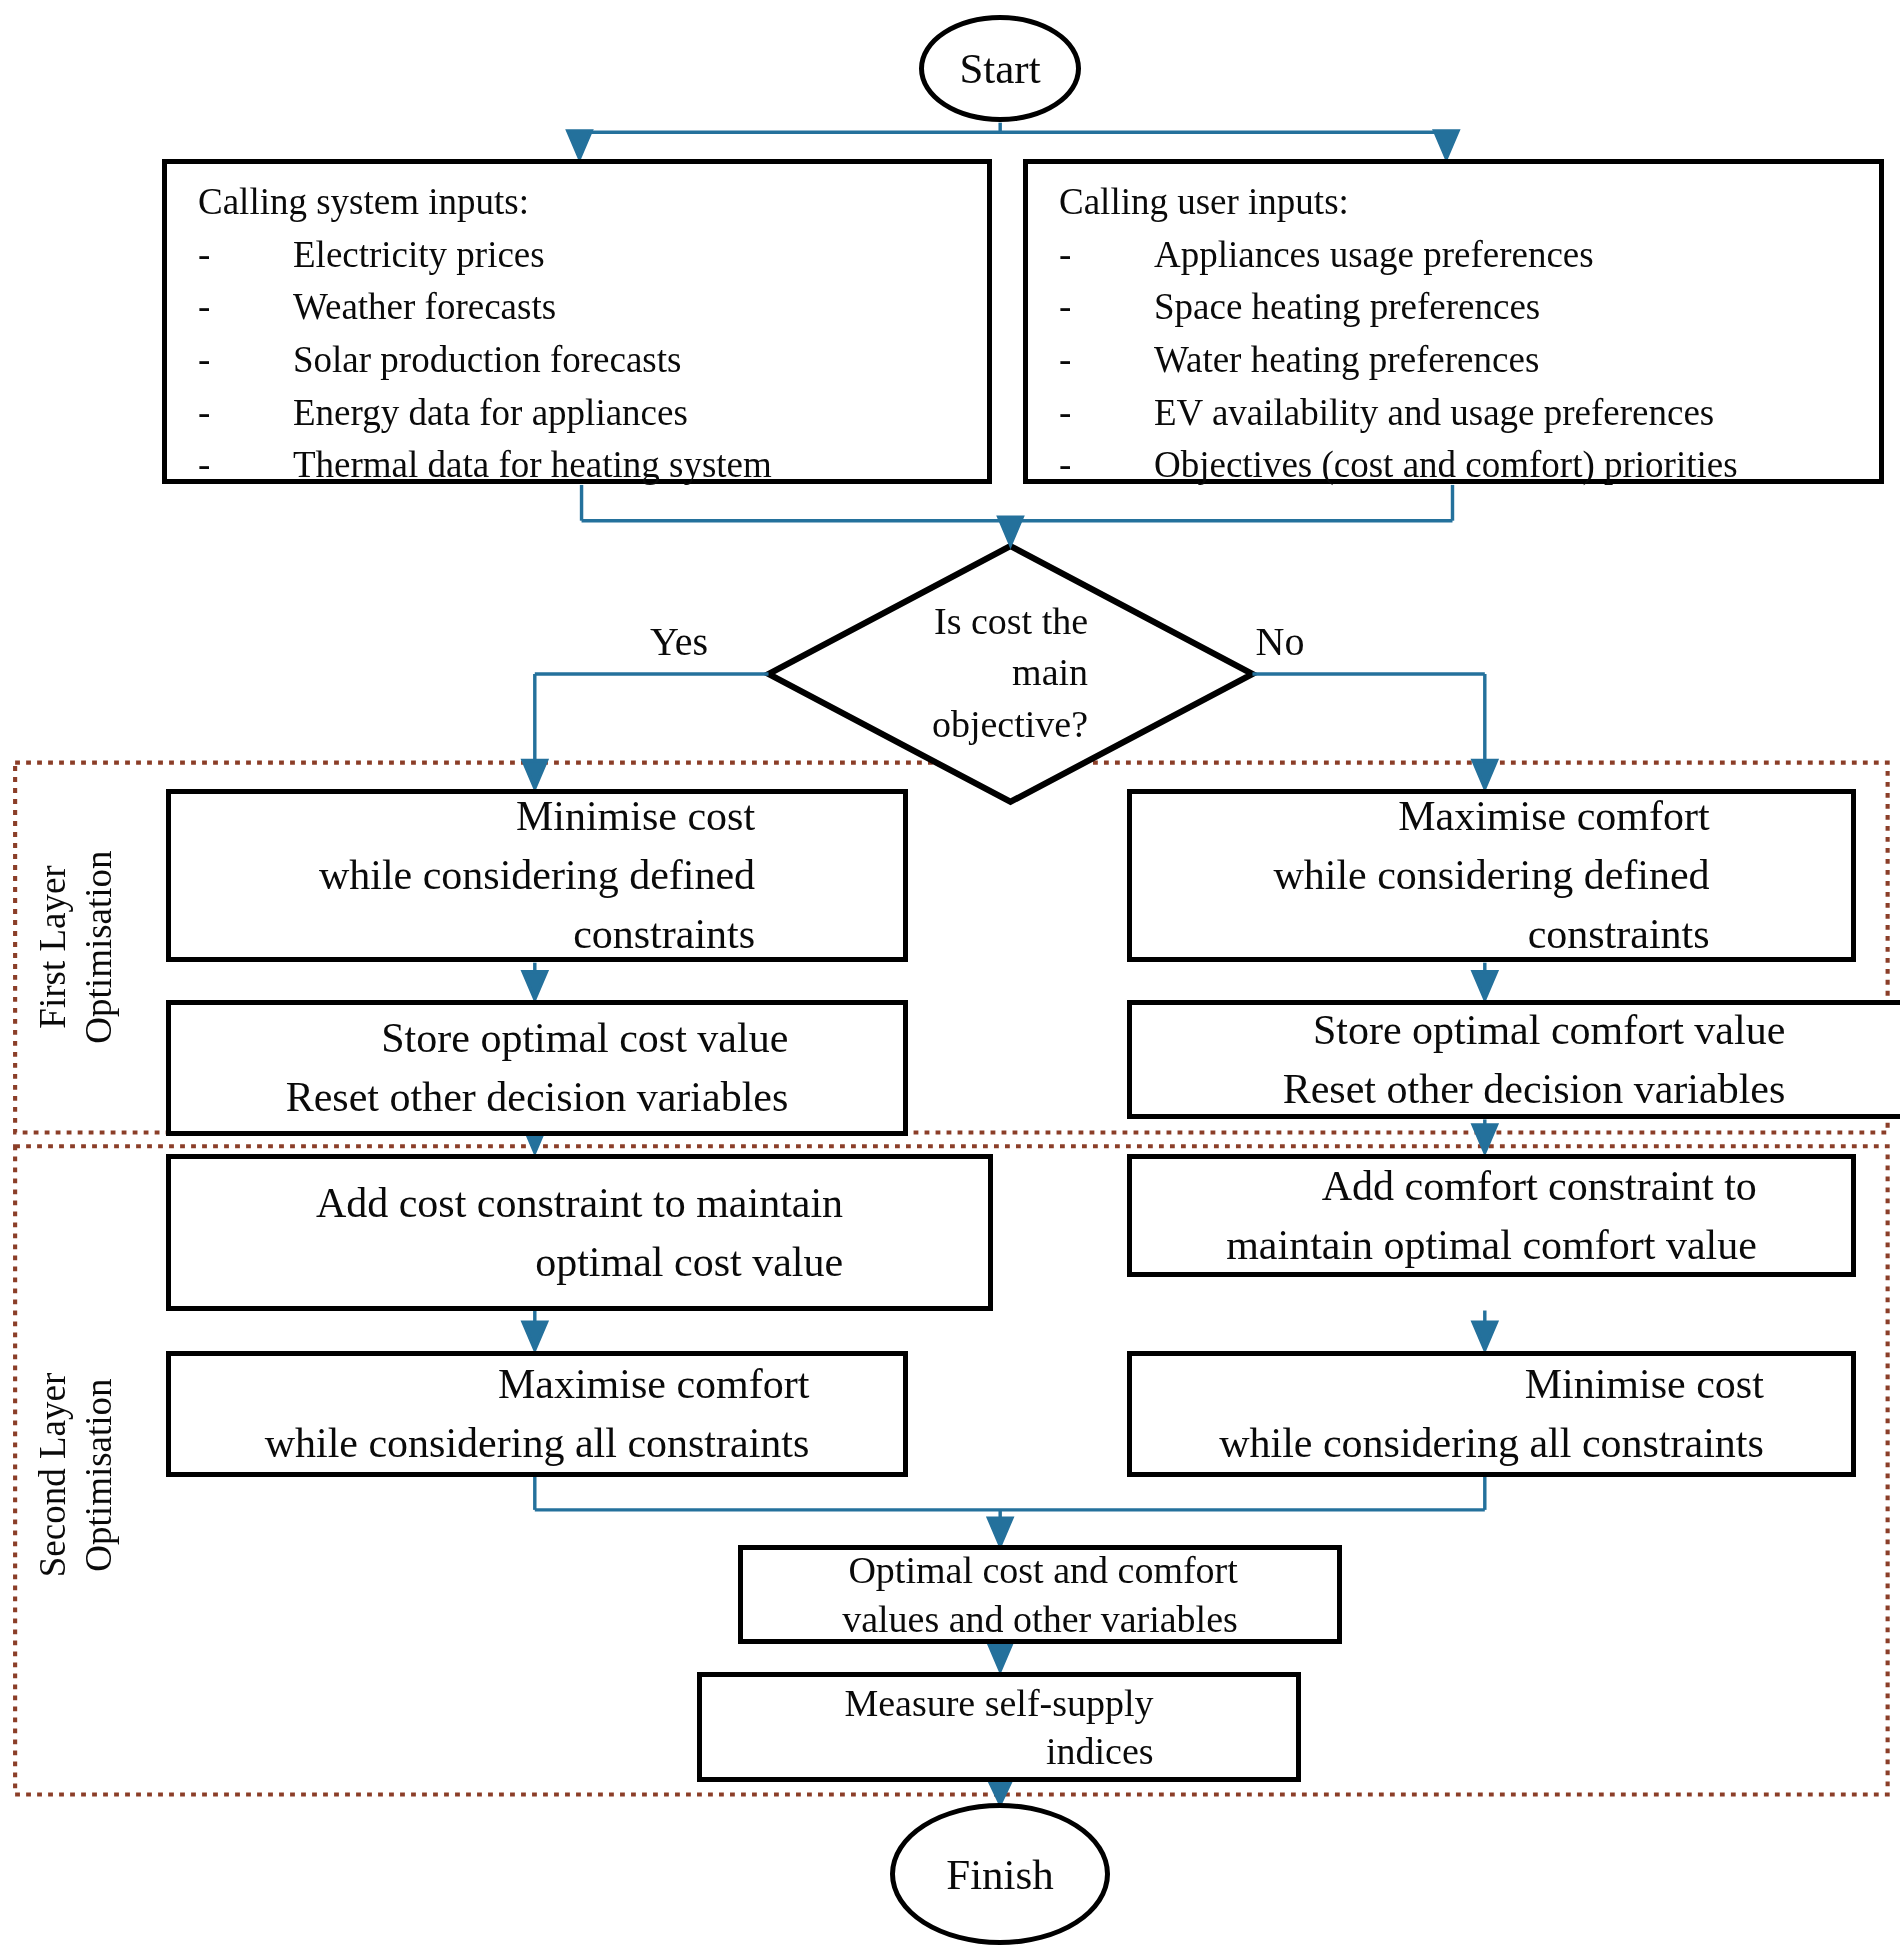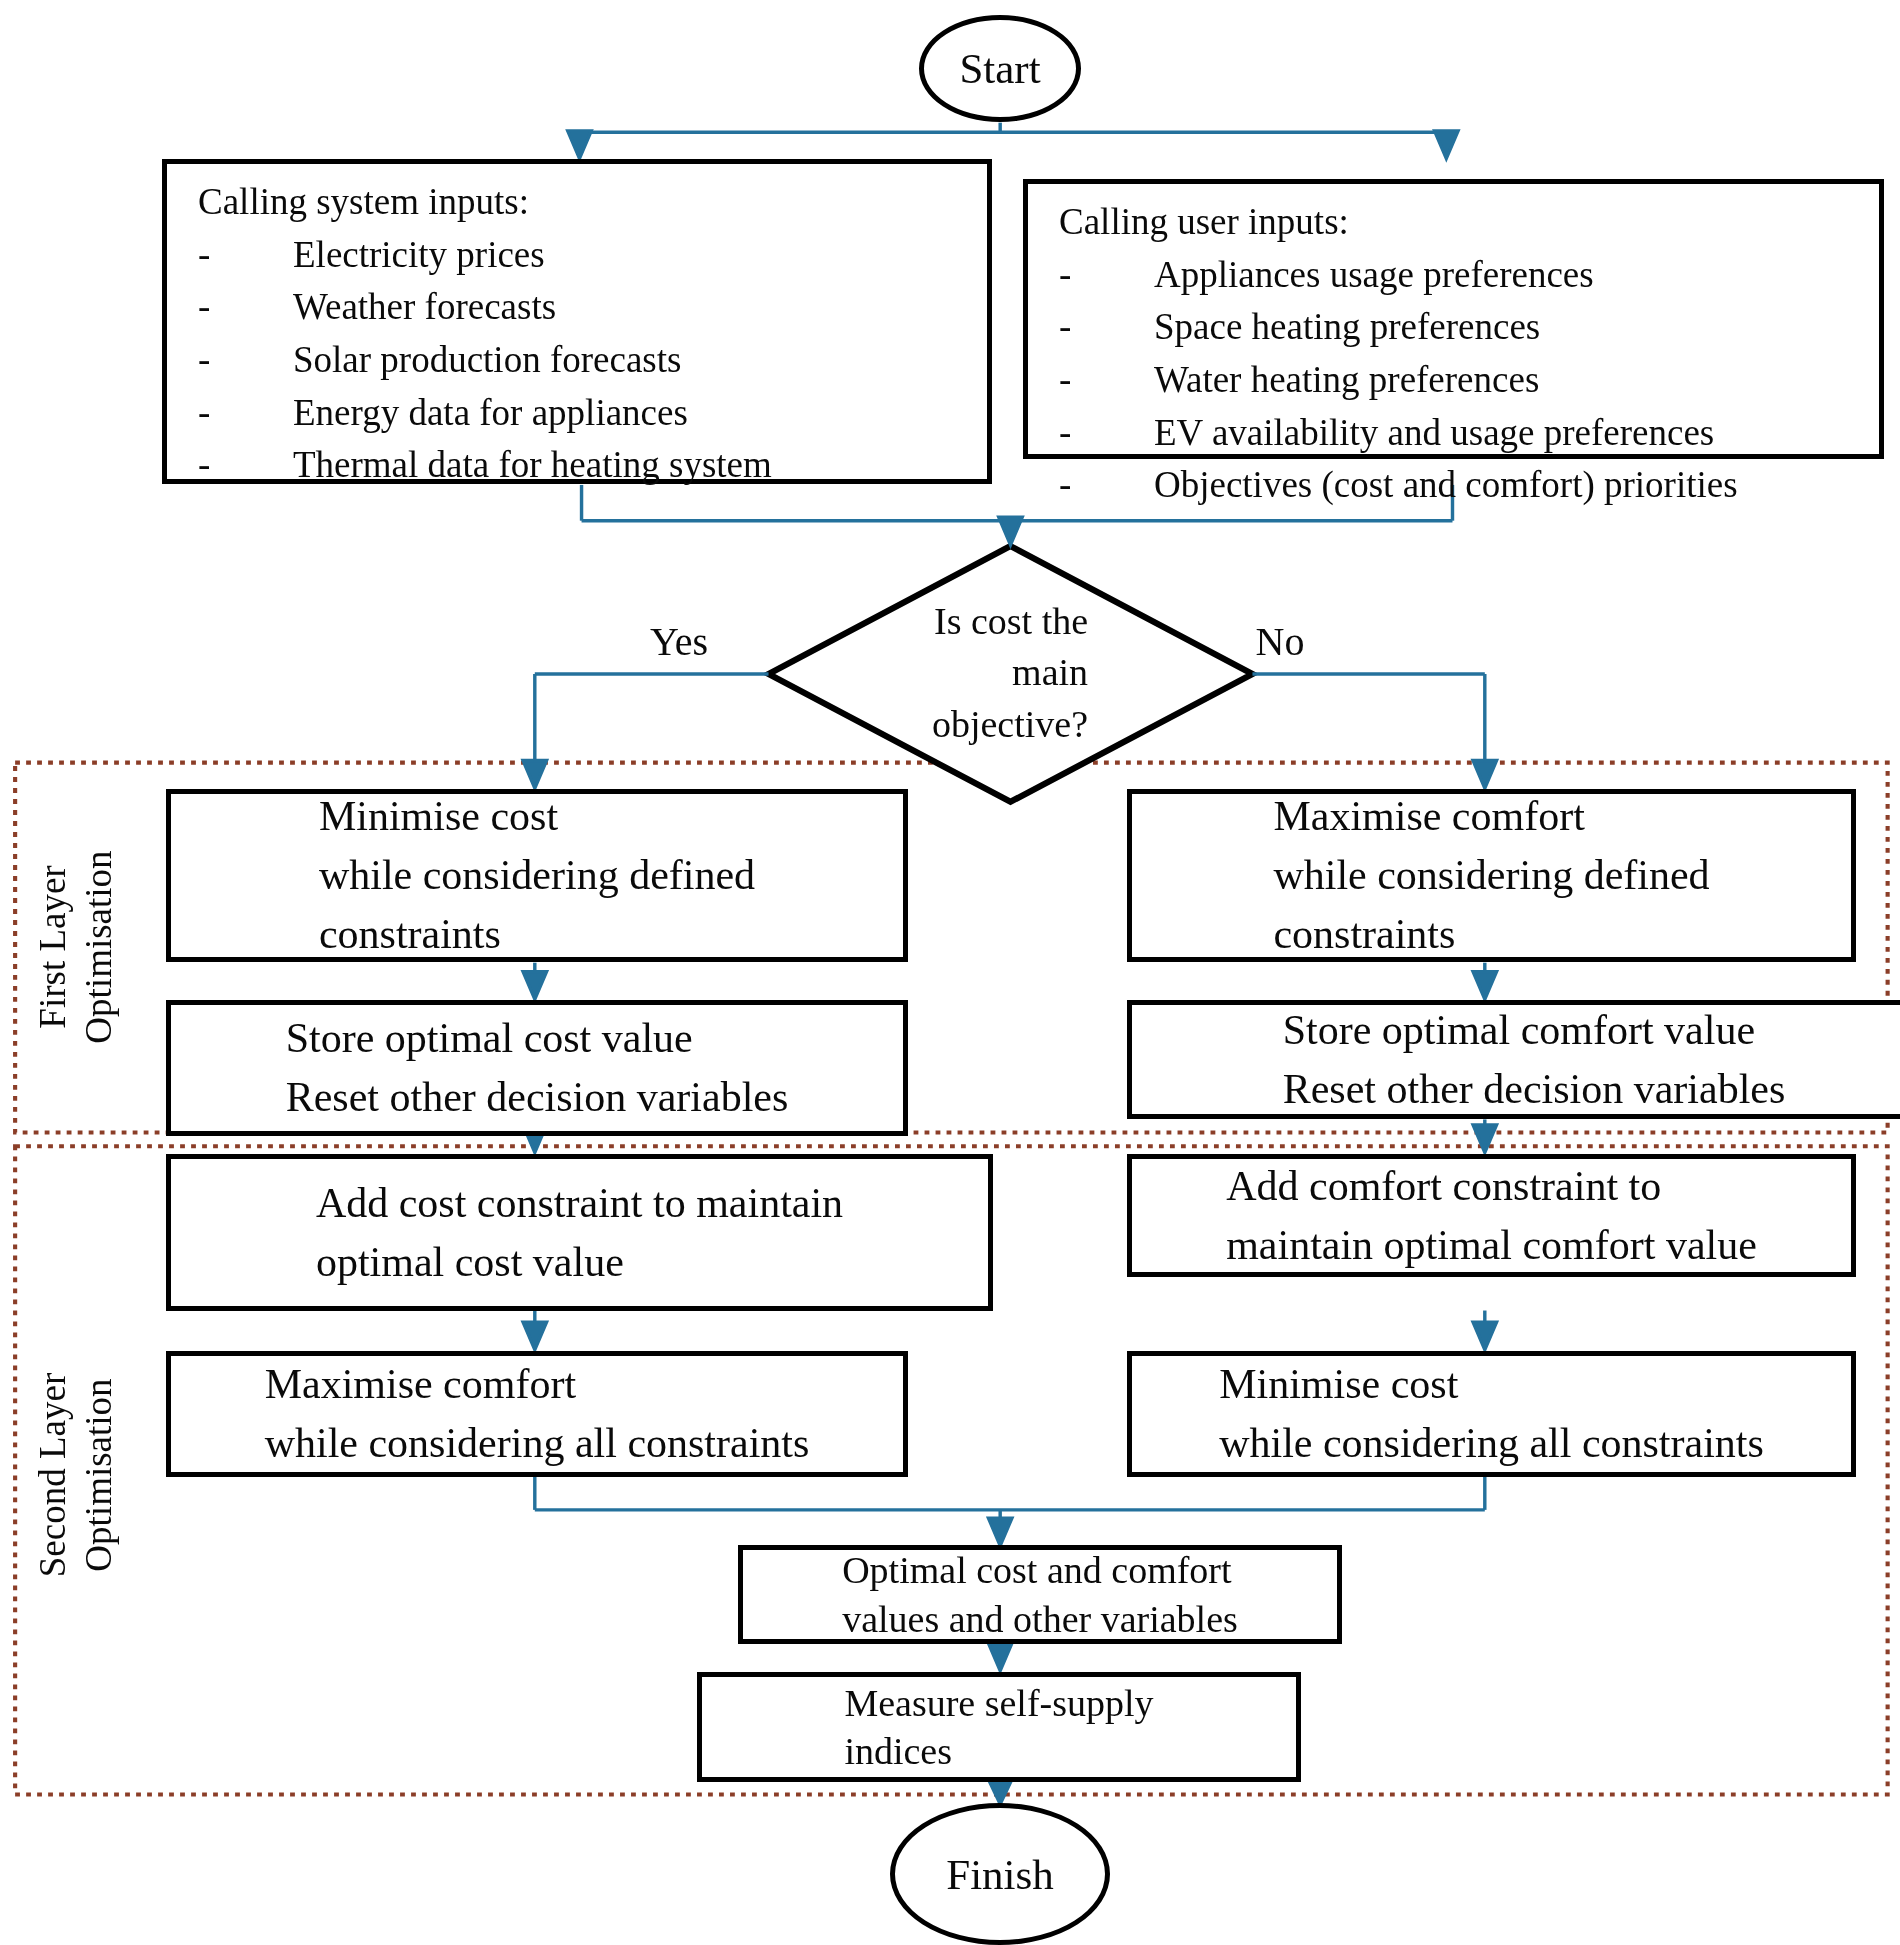--- a/index.html
+++ b/index.html
@@ -9,21 +9,21 @@
     background:#ffffff;
     font-family:"Liberation Serif","DejaVu Serif",serif;
     color:#0a0a0a;
     overflow:hidden;
   }
   #wires{position:absolute;left:0;top:0;z-index:1;}
   .node{
     position:absolute;box-sizing:border-box;background:#ffffff;
     border:5.5px solid #000;z-index:2;
     display:flex;flex-direction:column;justify-content:center;align-items:center;
-    text-align:left;white-space:pre-line;
+    text-align:right;white-space:pre-line;
   }
   .ellipse{border-radius:50%;font-size:43px;}
   .stepbox{font-size:42px;line-height:1.4;font-family:Liberation Serif, serif;}
   .tightbox{font-size:38px;line-height:1.27;}
   .inputbox{
     justify-content:flex-start;align-items:stretch;text-align:left;
     white-space:normal;font-size:37px;line-height:1.42;
     padding:12.4px 6.9px 6.9px 31px;
   }
   .inputbox .title{white-space:pre-line;}
@@ -138,21 +138,21 @@
         <div class="bullet-row">
           <span class="dash">-</span>
           <span class="itxt">Energy data for appliances</span>
         </div>
         <div class="bullet-row">
           <span class="dash">-</span>
           <span class="itxt">Thermal data for heating system</span>
         </div>
       </div>
   </div>
-  <div class="node inputbox" style="left:1023px;top:159px;width:861px;height:280px;margin-top:20px;">
+  <div class="node inputbox" style="left:1023px;top:159px;width:861px;height:325px;">
     <div class="title">Calling user inputs:</div>
     <div>
         <div class="bullet-row">
           <span class="dash">-</span>
           <span class="itxt">Appliances usage preferences</span>
         </div>
         <div class="bullet-row">
           <span class="dash">-</span>
           <span class="itxt">Space heating preferences</span>
         </div>

